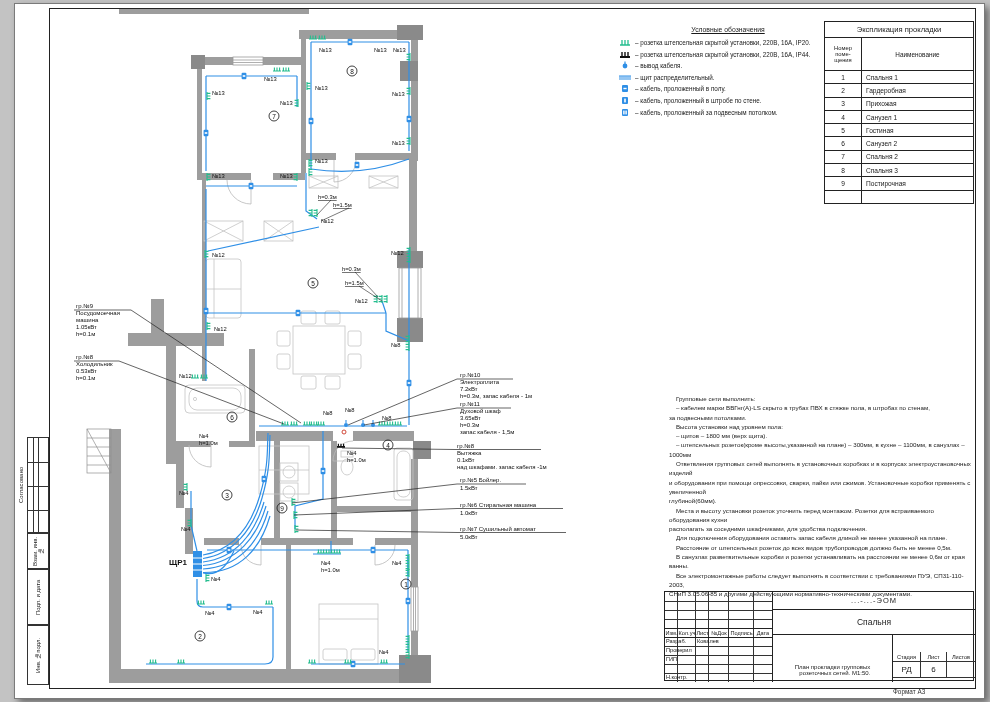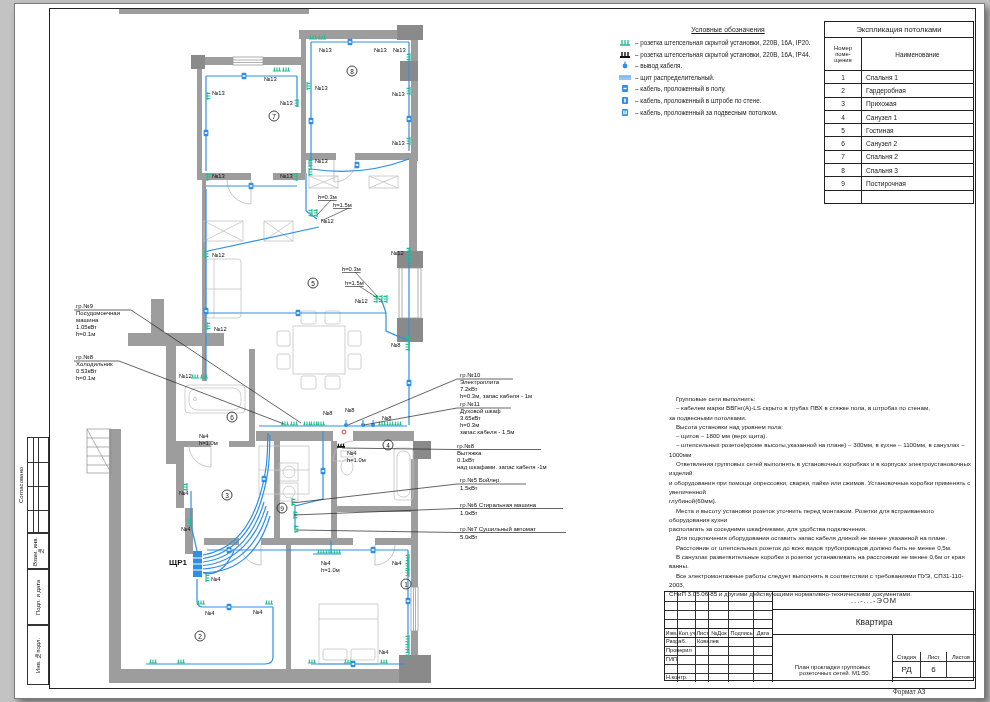--- a/index.html
+++ b/index.html
@@ -128,21 +128,21 @@
       <svg width="14" height="9" viewBox="0 0 14 9">
           <rect x="4" y="1" width="6" height="7" rx="1" fill="#2f8fe6"></rect>
           <rect x="5.2" y="2.6" width="1.4" height="3.8" fill="#fff"></rect>
           <rect x="7.4" y="2.6" width="1.4" height="3.8" fill="#fff"></rect>
         </svg>
       <span>– кабель, проложенный за подвесным потолком.</span>
     </div>
   </div>
 
   <div id="rtable">
-    <div class="ttl">Экспликация потолками</div>
+    <div class="ttl">Экспликация прокладки</div>
     <div class="trow thead">
       <div class="tc1">Номер
 поме-
 щения</div>
       <div class="tc2">Наименование</div>
     </div>
     <div class="trow">
         <div class="tc1">1</div>
         <div class="tc2">Спальня 1</div>
       </div>
@@ -595,21 +595,21 @@
       <div class="tb-abs" style="left:1px;top:46px;width:30px;height:8px;">Разраб.</div>
       <div class="tb-abs" style="left:32px;top:46px;width:32px;height:8px;">Ковалев</div>
       <div class="tb-abs" style="left:1px;top:55px;width:30px;height:8px;">Проверил</div>
       <div class="tb-abs" style="left:1px;top:64px;width:30px;height:8px;">ГИП</div>
       <div class="tb-abs" style="left:1px;top:73px;width:30px;height:8px;"></div>
       <div class="tb-abs" style="left:1px;top:82px;width:30px;height:8px;">Н.контр.</div>
     </div>
     <div class="tb-abs" style="left:107px;top:0;width:0;height:90px;border-left:1.4px solid #222;"></div>
 
     <div class="tb-abs tb-c" style="left:108px;top:0;width:202px;height:18px;border-bottom:1.4px solid #222;font-size:7.5px;letter-spacing:1px;">...-...-ЭОМ</div>
-    <div class="tb-abs tb-c" style="left:108px;top:18px;width:202px;height:25px;border-bottom:1.4px solid #222;font-size:8.5px;">Квартира</div>
+    <div class="tb-abs tb-c" style="left:108px;top:18px;width:202px;height:25px;border-bottom:1.4px solid #222;font-size:8.5px;">Спальня</div>
     <div class="tb-abs tb-c" style="left:108px;top:43px;width:120px;height:47px;border-right:1.4px solid #222;font-size:6px;white-space:pre-line;align-items:flex-end;padding-bottom:6px;box-sizing:border-box;">План прокладки групповых
 розеточных сетей. М1:50.</div>
     <div class="tb-abs" style="left:228px;top:60px;width:82px;height:47px;">
       <div class="tb-abs tb-c" style="left:0;top:0;width:28px;height:10px;border-right:0.9px solid #333;border-bottom:0.9px solid #333;">Стадия</div>
       <div class="tb-abs tb-c" style="left:28px;top:0;width:26px;height:10px;border-right:0.9px solid #333;border-bottom:0.9px solid #333;">Лист</div>
       <div class="tb-abs tb-c" style="left:54px;top:0;width:28px;height:10px;border-bottom:0.9px solid #333;">Листов</div>
       <div class="tb-abs tb-c" style="left:0;top:10px;width:28px;height:16px;border-right:0.9px solid #333;border-bottom:0.9px solid #333;font-size:8px;">РД</div>
       <div class="tb-abs tb-c" style="left:28px;top:10px;width:26px;height:16px;border-right:0.9px solid #333;border-bottom:0.9px solid #333;font-size:8px;">6</div>
       <div class="tb-abs tb-c" style="left:54px;top:10px;width:28px;height:16px;border-bottom:0.9px solid #333;font-size:8px;"></div>
     </div>

